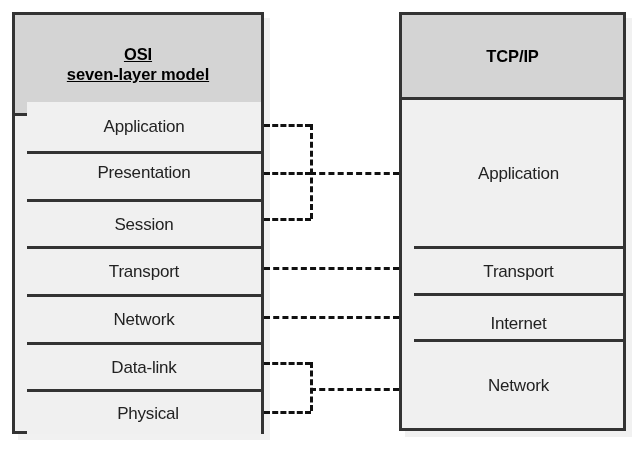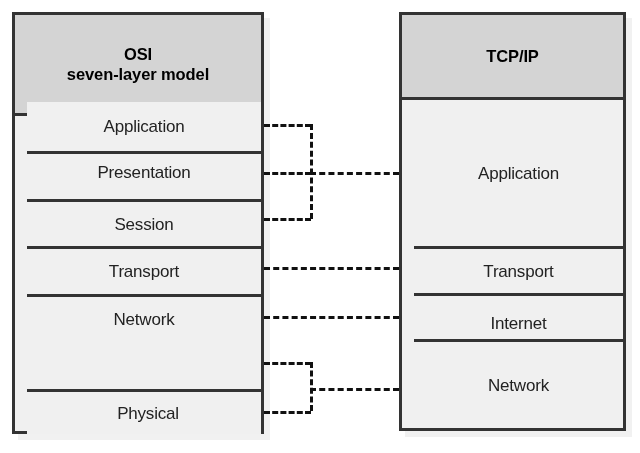--- a/index.html
+++ b/index.html
@@ -11,21 +11,21 @@
   .model{position:absolute;box-sizing:border-box;border:3px solid #333333;
          background:#f0f0f0;box-shadow:6px 6px 0 0 rgba(0,0,0,0.055);}
   #osi-model{left:12px;top:12px;width:252px;height:422px;}
   #tcp-model{left:399px;top:12px;width:227px;height:419px;}
 
   .model-header{position:absolute;left:0;right:0;top:0;box-sizing:border-box;
       background:#d4d4d4;border-bottom:3px solid #333333;
       display:flex;align-items:center;justify-content:center;text-align:center;
       font-weight:bold;font-size:16.5px;color:#000;line-height:1.22;
       letter-spacing:-0.1px;}
-  #osi-model .model-header{height:101px;}
+  #osi-model .model-header{height:101px;text-decoration:underline;}
   #tcp-model .model-header{height:85px;}
 
   .layer{position:absolute;left:12px;right:0;box-sizing:border-box;
       background:#f0f0f0;border-top:3px solid #333333;
       display:flex;align-items:center;justify-content:center;
       font-size:17px;color:#222222;line-height:1;letter-spacing:-0.2px;}
   .layer.first{border-top:none;}
 
   
   .conn-h{position:absolute;height:0;border-top:3px dashed #111111;}
@@ -51,20 +51,23 @@
       <span>Presentation</span>
     </div>
     <div class="layer" style="top:184px;height:47px;">
       <span>Session</span>
     </div>
     <div class="layer" style="top:231px;height:48px;">
       <span>Transport</span>
     </div>
     <div class="layer" style="top:279px;height:48px;">
       <span>Network</span>
+    </div>
+    <div class="layer" style="top:327px;height:47px;">
+      <span>Data-link</span>
     </div>
     <div class="layer" style="top:374px;height:45px;padding-left:8px;">
       <span>Physical</span>
     </div>
   </div>
 
   <div class="model" id="tcp-model">
     <div class="model-header">
       <div>
         <div>TCP/IP</div>

